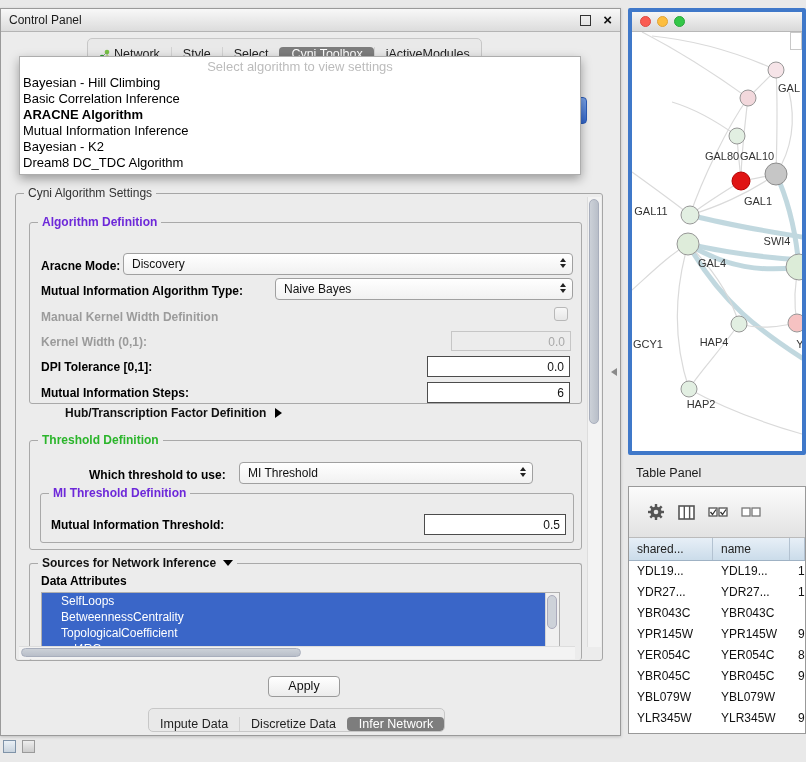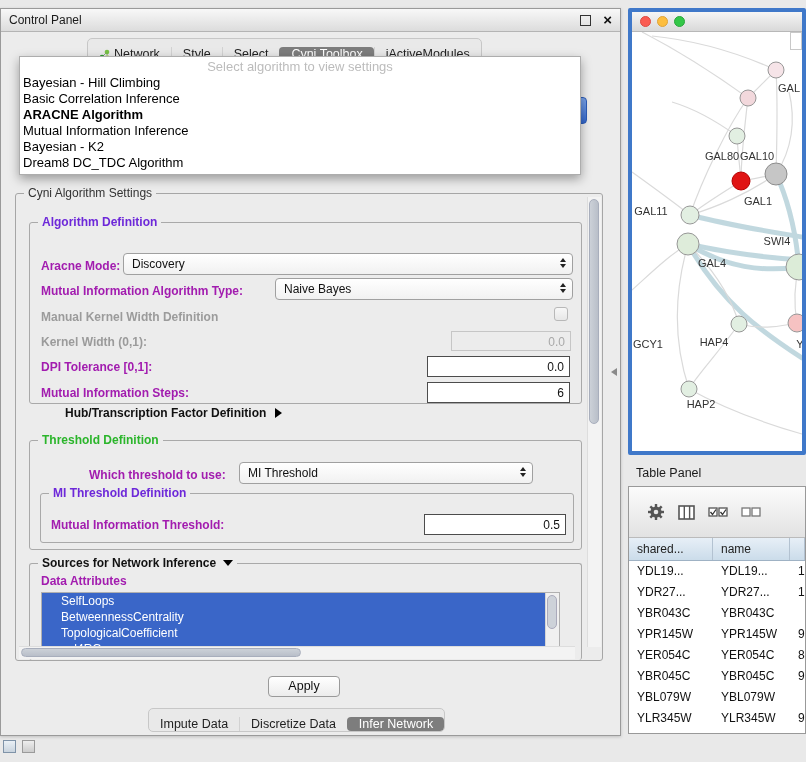--- a/index.html
+++ b/index.html
@@ -39,21 +39,21 @@
   .legend{position:absolute;top:-8px;left:8px;background:#ececec;padding:0 4px;font-size:12px;line-height:14px;color:#333;white-space:nowrap;}
   .legend.blue{color:#6d28d9;font-weight:bold;}
   .legend.green{color:#2bb52b;font-weight:bold;}
   .legend.strong{color:#111;font-weight:bold;display:flex;align-items:center;}
   .sub-group{position:absolute;border:1px solid #a9a9a9;border-radius:3px;box-sizing:border-box;}
   #algo-def{left:13px;top:28px;width:553px;height:182px;}
   #threshold-group{left:13px;top:246px;width:553px;height:110px;}
   #mi-group{left:10px;top:52px;width:534px;height:50px;}
   #sources-group{left:13px;top:369px;width:553px;height:97px;border-bottom:none;}
 
-  .fld-label{position:absolute;font-size:12px;font-weight:bold;color:#a21caf;white-space:nowrap;}
+  .fld-label{position:absolute;font-size:12px;font-weight:bold;color:#000000;white-space:nowrap;}
   .fld-label.disabled{color:#9b9b9b;}
   .combo{position:absolute;height:22px;background:linear-gradient(#ffffff,#f1f1f1);border:1px solid #a0a0a0;border-radius:4px;font-size:12px;color:#111;display:flex;align-items:center;padding-left:8px;box-sizing:border-box;}
   .combo .arrows{position:absolute;right:6px;top:4px;display:flex;flex-direction:column;align-items:center;gap:2px;}
   .tri-up{width:0;height:0;border-left:3.5px solid transparent;border-right:3.5px solid transparent;border-bottom:4px solid #222;}
   .tri-dn{width:0;height:0;border-left:3.5px solid transparent;border-right:3.5px solid transparent;border-top:4px solid #222;}
   .field{position:absolute;height:21px;box-sizing:border-box;font-size:12px;color:#111;text-align:right;padding:3px 5px 0 0;background:#fff;border:1px solid #4c4c4c;}
   .field.disabled{background:#ececec;border:1px solid #c6c6c6;color:#a8a8a8;height:20px;}
   .checkbox{position:absolute;width:14px;height:14px;border:1px solid #b8b8b8;border-radius:3px;background:linear-gradient(#f7f7f7,#e7e7e7);box-sizing:border-box;}
 
   #hub-row{position:absolute;left:24px;top:212px;display:flex;align-items:center;font-size:12px;font-weight:bold;color:#111;padding-left:25px;}

